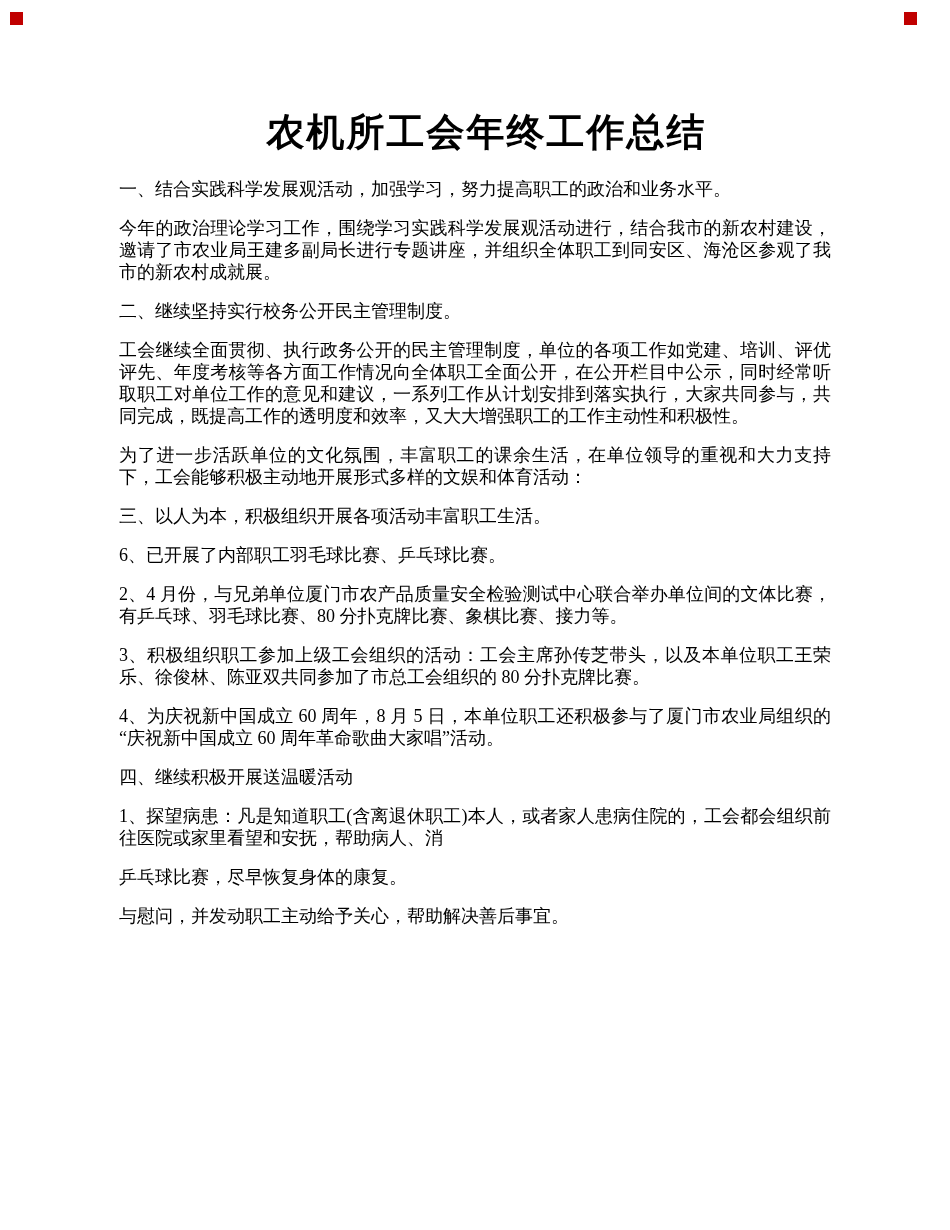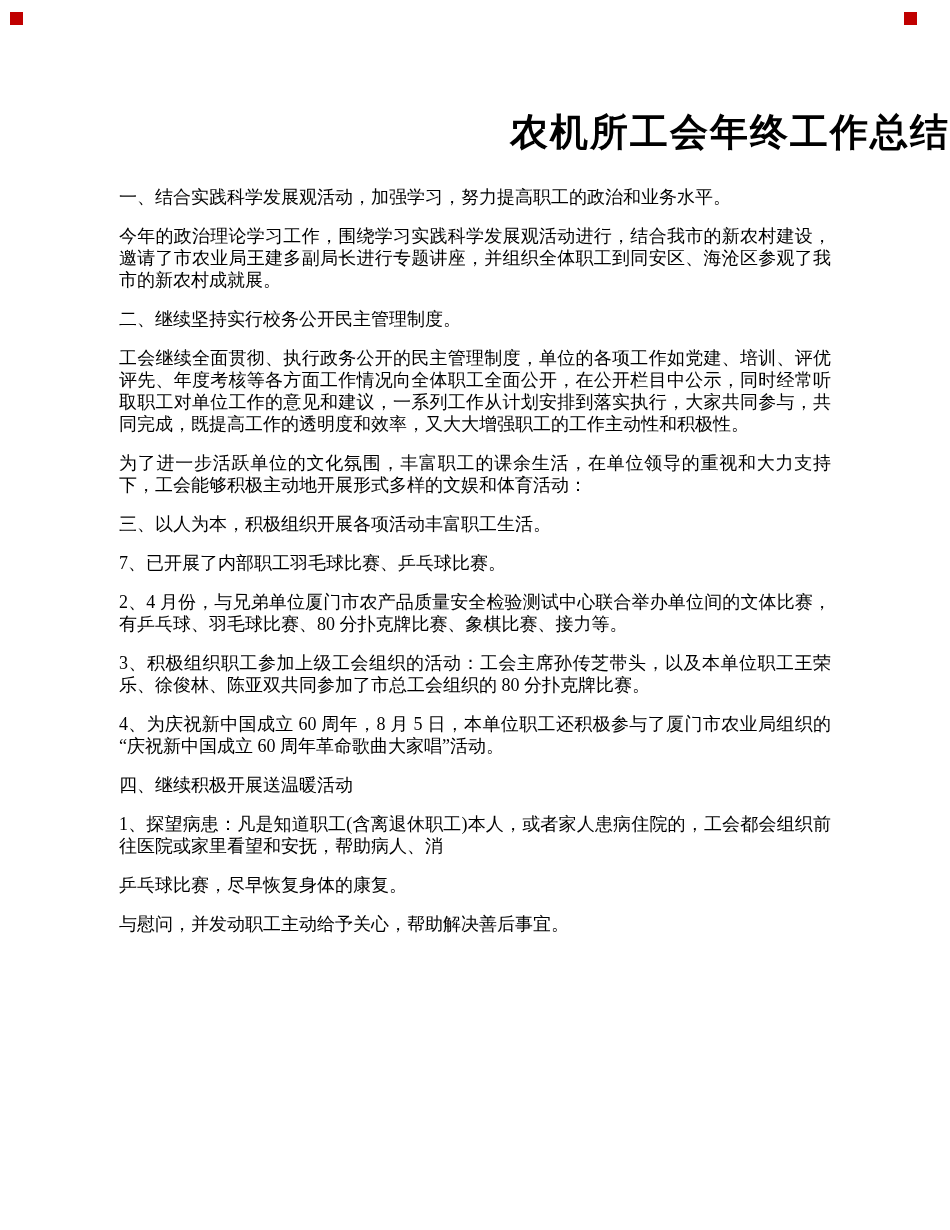--- a/index.html
+++ b/index.html
@@ -25,31 +25,31 @@
     top: 12px;
     width: 13px;
     height: 13px;
     background: #c00000;
   }
   .corner-marker.left  { left: 10px; }
   .corner-marker.right { left: 904px; }
   .doc-title {
     margin: 0;
     padding-top: 110px;
-    text-align: right;
+    text-align: center;
     font-size: 38px;
     line-height: 44px;
     font-weight: 700;
     letter-spacing: 2px;
     font-family: "Liberation Serif", "DejaVu Serif", serif;
     padding-left: 23px;
   }
   .content {
     width: 712px;
-    margin: 8px auto;
+    margin: 0 auto;
     padding-top: 24px;
   }
   .content p {
     margin: 0 0 17px 0;
     font-size: 18px;
     line-height: 22px;
     text-align: justify;
     text-justify: inter-ideograph;
     word-break: normal;
     overflow-wrap: break-word;
@@ -65,21 +65,21 @@
 
   <h1 class="doc-title">农机所工会年终工作总结</h1>
 
   <div class="content">
     <p>一、结合实践科学发展观活动，加强学习，努力提高职工的政治和业务水平。</p>
     <p>今年的政治理论学习工作，围绕学习实践科学发展观活动进行，结合我市的新农村建设，邀请了市农业局王建多副局长进行专题讲座，并组织全体职工到同安区、海沧区参观了我市的新农村成就展。</p>
     <p>二、继续坚持实行校务公开民主管理制度。</p>
     <p>工会继续全面贯彻、执行政务公开的民主管理制度，单位的各项工作如党建、培训、评优评先、年度考核等各方面工作情况向全体职工全面公开，在公开栏目中公示，同时经常听取职工对单位工作的意见和建议，一系列工作从计划安排到落实执行，大家共同参与，共同完成，既提高工作的透明度和效率，又大大增强职工的工作主动性和积极性。</p>
     <p>为了进一步活跃单位的文化氛围，丰富职工的课余生活，在单位领导的重视和大力支持下，工会能够积极主动地开展形式多样的文娱和体育活动：</p>
     <p>三、以人为本，积极组织开展各项活动丰富职工生活。</p>
-    <p>7、已开展了内部职工羽毛球比赛、乒乓球比赛。</p>
+    <p>6、已开展了内部职工羽毛球比赛、乒乓球比赛。</p>
     <p>2、4 月份，与兄弟单位厦门市农产品质量安全检验测试中心联合举办单位间的文体比赛，有乒乓球、羽毛球比赛、80 分扑克牌比赛、象棋比赛、接力等。</p>
     <p>3、积极组织职工参加上级工会组织的活动：工会主席孙传芝带头，以及本单位职工王荣乐、徐俊林、陈亚双共同参加了市总工会组织的 80 分扑克牌比赛。</p>
     <p>4、为庆祝新中国成立 60 周年，8 月 5 日，本单位职工还积极参与了厦门市农业局组织的“庆祝新中国成立 60 周年革命歌曲大家唱”活动。</p>
     <p>四、继续积极开展送温暖活动</p>
     <p>1、探望病患：凡是知道职工(含离退休职工)本人，或者家人患病住院的，工会都会组织前往医院或家里看望和安抚，帮助病人、消</p>
     <p>乒乓球比赛，尽早恢复身体的康复。</p>
     <p>与慰问，并发动职工主动给予关心，帮助解决善后事宜。</p>
   </div>
 
 </div>

